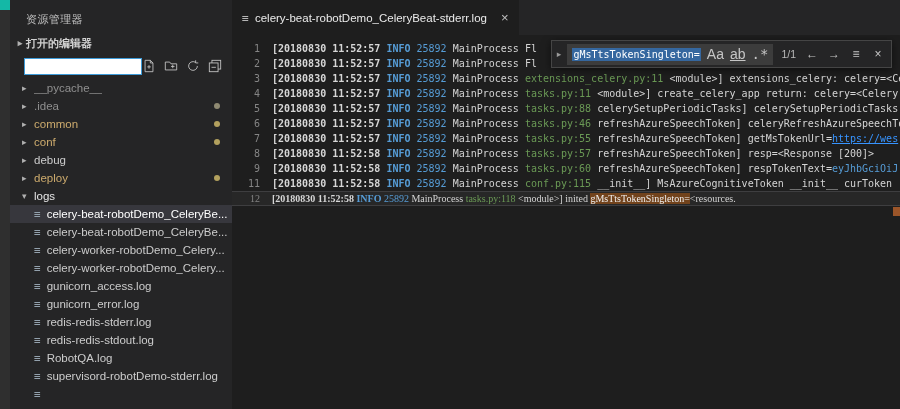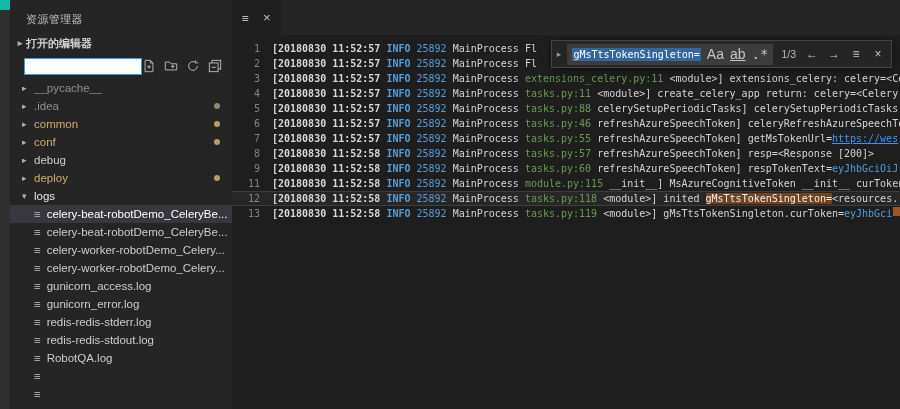--- a/index.html
+++ b/index.html
@@ -43,21 +43,21 @@
   .tab{display:flex;align-items:center;background:#1e1e1e;padding:0 10px;gap:6px;
     font-size:11.5px;color:#eaeaea;cursor:pointer;}
   .tab-fileicon{color:#b6b6b6;}
   .tab-close{margin-left:8px;color:#c0c0c0;font-size:13px;cursor:pointer;}
   .content{position:relative;height:374px;overflow:hidden;padding-top:6px;}
 
   .mono{font-family:"DejaVu Sans Mono",monospace;}
   .lines{font-family:"DejaVu Sans Mono",monospace;font-size:10px;line-height:15px;}
   .line{display:flex;height:15px;}
   .line.cur{background:rgba(255,255,255,0.045);
-    box-shadow:inset 0 1px 0 #3e3e40, inset 0 -1px 0 #3e3e40;}
+    box-shadow:inset 0 1px 0 #3e3e40, inset 0 -1px 0 #3e3e40;font-family:Liberation Serif, serif;}
   .ln{flex:0 0 28px;text-align:right;padding-right:12px;color:#858585;}
   .code{flex:1;white-space:pre;overflow:hidden;}
   .sg-ts{color:#d7d7d7;font-weight:bold;}
   .sg-lvl{color:#569cd6;font-weight:bold;}
   .sg-pid{color:#569cd6;}
   .sg-proc{color:#d4d4d4;}
   .sg-src{color:#6a9955;}
   .sg-msg{color:#d4d4d4;}
   .sg-link{color:#3794ff;text-decoration:underline;}
   .sg-tok{color:#569cd6;text-align:center;}
@@ -192,31 +192,33 @@
         <div class="trow file">
           <span class="ficon mono">≡</span>
           <span class="lbl">redis-redis-stdout.log</span>
         </div>
         <div class="trow file">
           <span class="ficon mono">≡</span>
           <span class="lbl">RobotQA.log</span>
         </div>
         <div class="trow file">
           <span class="ficon mono">≡</span>
+          <span class="lbl">supervisord-robotDemo-stderr.log</span>
         </div>
         <div class="trow file">
           <span class="ficon mono">≡</span>
         </div>
       </div>
   </aside>
 
   <main class="editor">
     <div class="tabbar">
       <div class="tab">
         <span class="tab-fileicon mono">≡</span>
+        <span class="tab-label">celery-beat-robotDemo_CeleryBeat-stderr.log</span>
         <span class="tab-close">×</span>
       </div>
     </div>
 
     <div class="content">
       <div class="lines">
           <div class="line">
             <span class="ln">1</span>
             <span class="code"><span class="sg-ts">[20180830 11:52:57</span><span class="sg-lvl"> INFO</span><span class="sg-pid"> 25892</span><span class="sg-proc"> MainProcess</span><span class="sg-msg"> Fl</span></span>
           </div>
@@ -247,41 +249,37 @@
           <div class="line">
             <span class="ln">8</span>
             <span class="code"><span class="sg-ts">[20180830 11:52:58</span><span class="sg-lvl"> INFO</span><span class="sg-pid"> 25892</span><span class="sg-proc"> MainProcess</span><span class="sg-src"> tasks.py:57</span><span class="sg-msg"> refreshAzureSpeechToken] resp=&lt;Response [200]&gt;</span></span>
           </div>
           <div class="line">
             <span class="ln">9</span>
             <span class="code"><span class="sg-ts">[20180830 11:52:58</span><span class="sg-lvl"> INFO</span><span class="sg-pid"> 25892</span><span class="sg-proc"> MainProcess</span><span class="sg-src"> tasks.py:60</span><span class="sg-msg"> refreshAzureSpeechToken] respTokenText=</span><span class="sg-tok">eyJhbGciOiJ</span></span>
           </div>
           <div class="line">
             <span class="ln">11</span>
-            <span class="code"><span class="sg-ts">[20180830 11:52:58</span><span class="sg-lvl"> INFO</span><span class="sg-pid"> 25892</span><span class="sg-proc"> MainProcess</span><span class="sg-src"> module.py:115</span><span class="sg-msg"> __init__] MsAzureCognitiveToken __init__ curToken</span></span>
+            <span class="code"><span class="sg-ts">[20180830 11:52:58</span><span class="sg-lvl"> INFO</span><span class="sg-pid"> 25892</span><span class="sg-proc"> MainProcess</span><span class="sg-src"> conf.py:115</span><span class="sg-msg"> __init__] MsAzureCognitiveToken __init__ curToken</span></span>
           </div>
           <div class="line cur">
             <span class="ln">12</span>
             <span class="code"><span class="sg-ts">[20180830 11:52:58</span><span class="sg-lvl"> INFO</span><span class="sg-pid"> 25892</span><span class="sg-proc"> MainProcess</span><span class="sg-src"> tasks.py:118</span><span class="sg-msg"> &lt;module&gt;] inited </span><span class="sg-match">gMsTtsTokenSingleton=</span><span class="sg-msg">&lt;resources.</span></span>
-          </div>
-          <div class="line">
-            <span class="ln">13</span>
-            <span class="code"><span class="sg-ts">[20180830 11:52:58</span><span class="sg-lvl"> INFO</span><span class="sg-pid"> 25892</span><span class="sg-proc"> MainProcess</span><span class="sg-src"> tasks.py:119</span><span class="sg-msg"> &lt;module&gt;] gMsTtsTokenSingleton.curToken=</span><span class="sg-tok">eyJhbGci</span></span>
           </div>
         </div>
 
       <div class="find">
         <span class="grip">▸</span>
         <div class="find-input">
           <span class="find-value mono">gMsTtsTokenSingleton=</span>
           <span class="toggle">Aa</span>
           <span class="toggle word">ab</span>
           <span class="toggle mono">.*</span>
         </div>
-        <span class="results">1/3</span>
+        <span class="results">1/1</span>
         <span class="fbtn">←</span>
         <span class="fbtn">→</span>
         <span class="fbtn">≡</span>
         <span class="fbtn">×</span>
       </div>
 
       <div class="ruler-mark"></div>
     </div>
   </main>
 </div>

